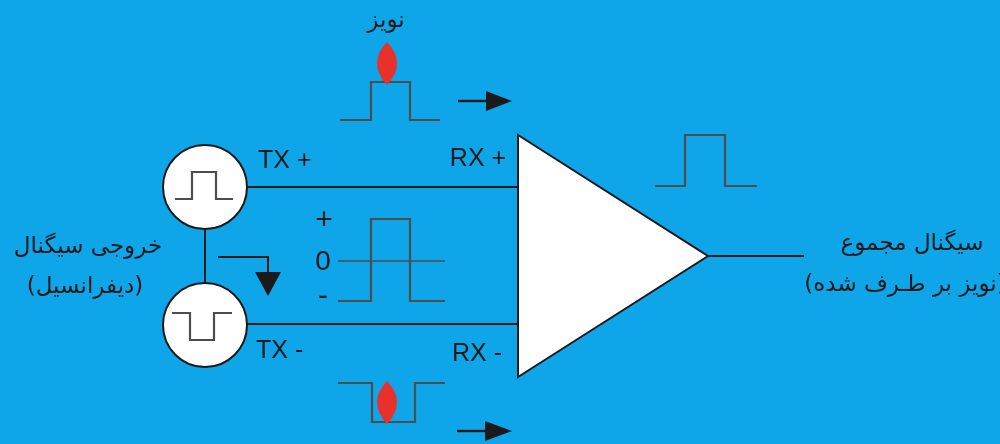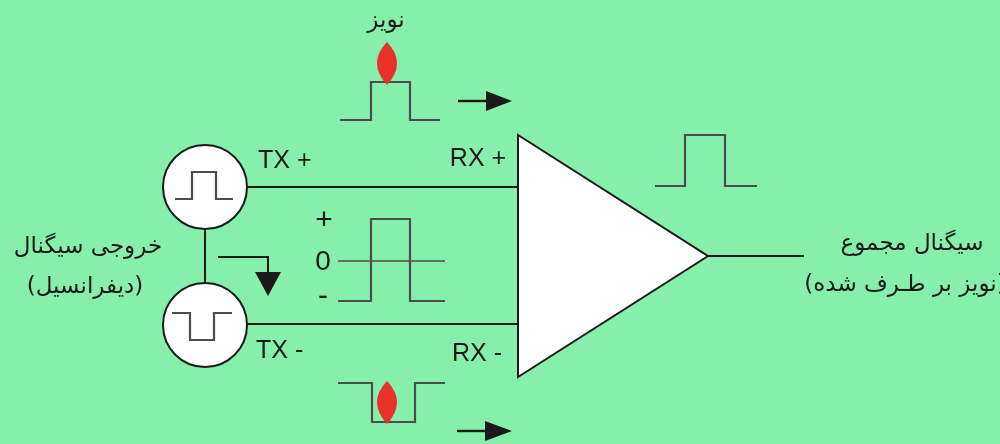--- a/index.html
+++ b/index.html
@@ -1,19 +1,19 @@
 <!DOCTYPE html>
 <html><head>
 <meta charset="utf-8">
 <style>
   html,body{margin:0;padding:0;background:#ffffff;}
   .stage{
     position:relative;
     width:1000px;height:444px;
-    background:#86efac;
+    background:#0ea5e9;
     overflow:hidden;
     font-family:"DejaVu Sans",sans-serif;
   }
   svg{display:block;}
   .lbl-fa{
     font-family:"DejaVu Sans",sans-serif;
     direction:rtl;
   }
   .lbl-latin{
     font-family:"Liberation Sans","DejaVu Sans",sans-serif;

